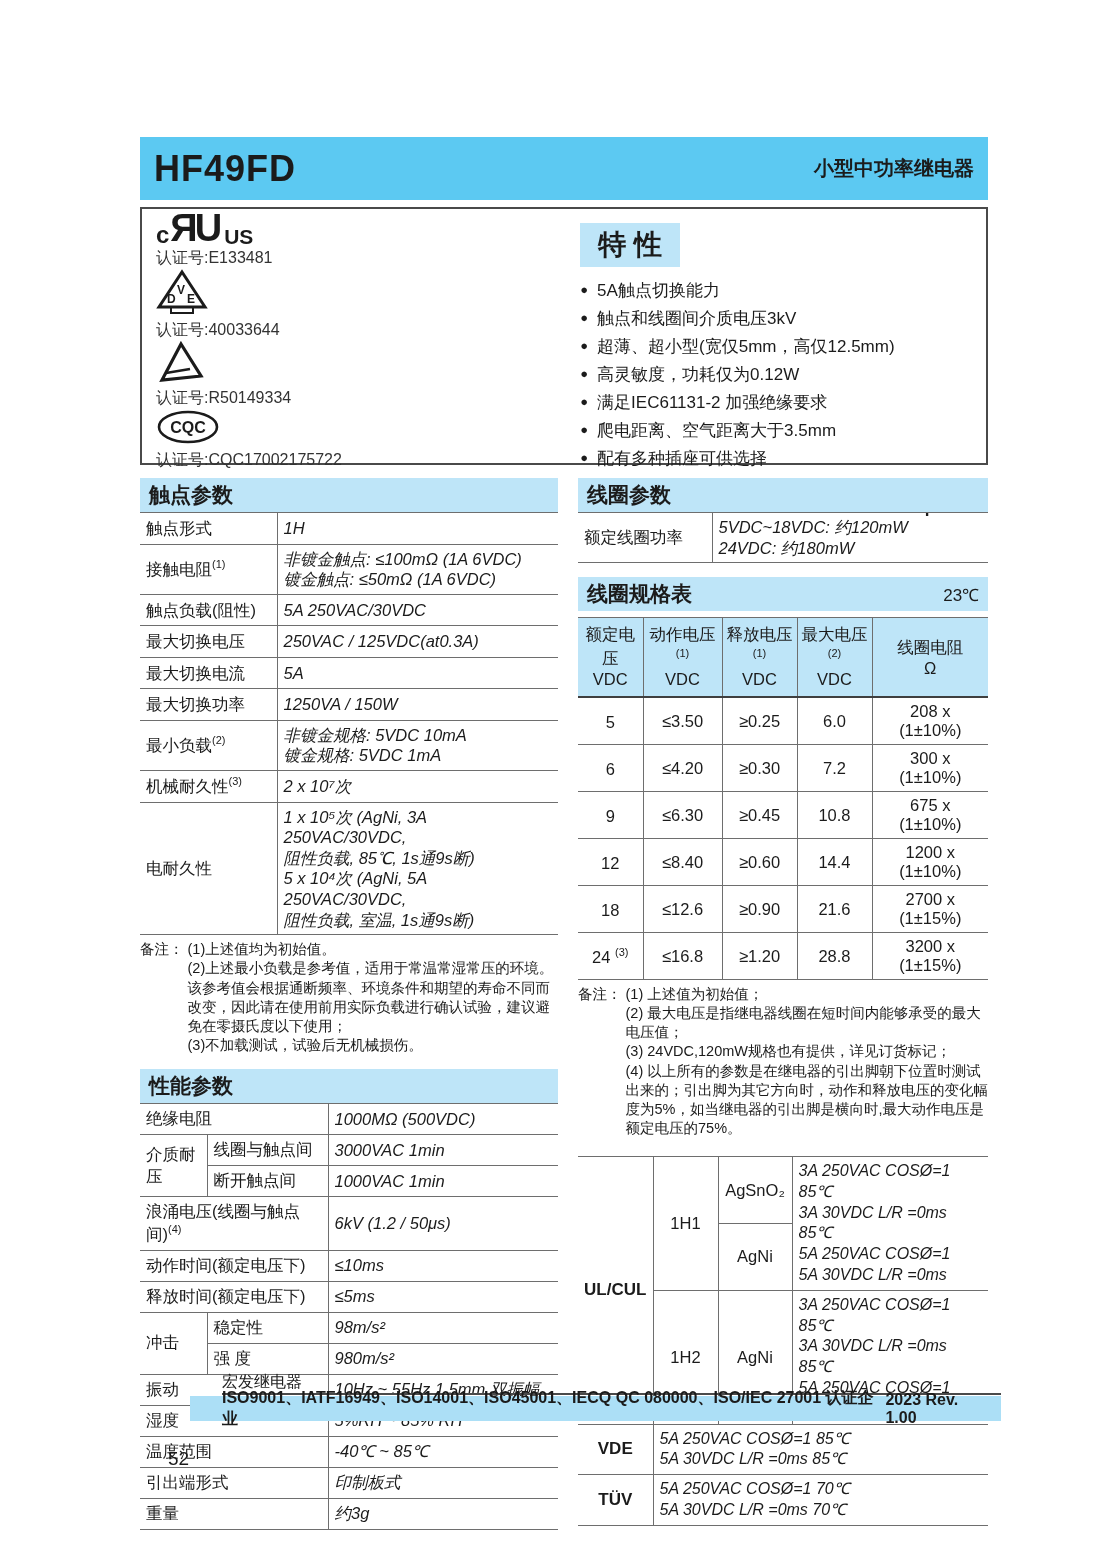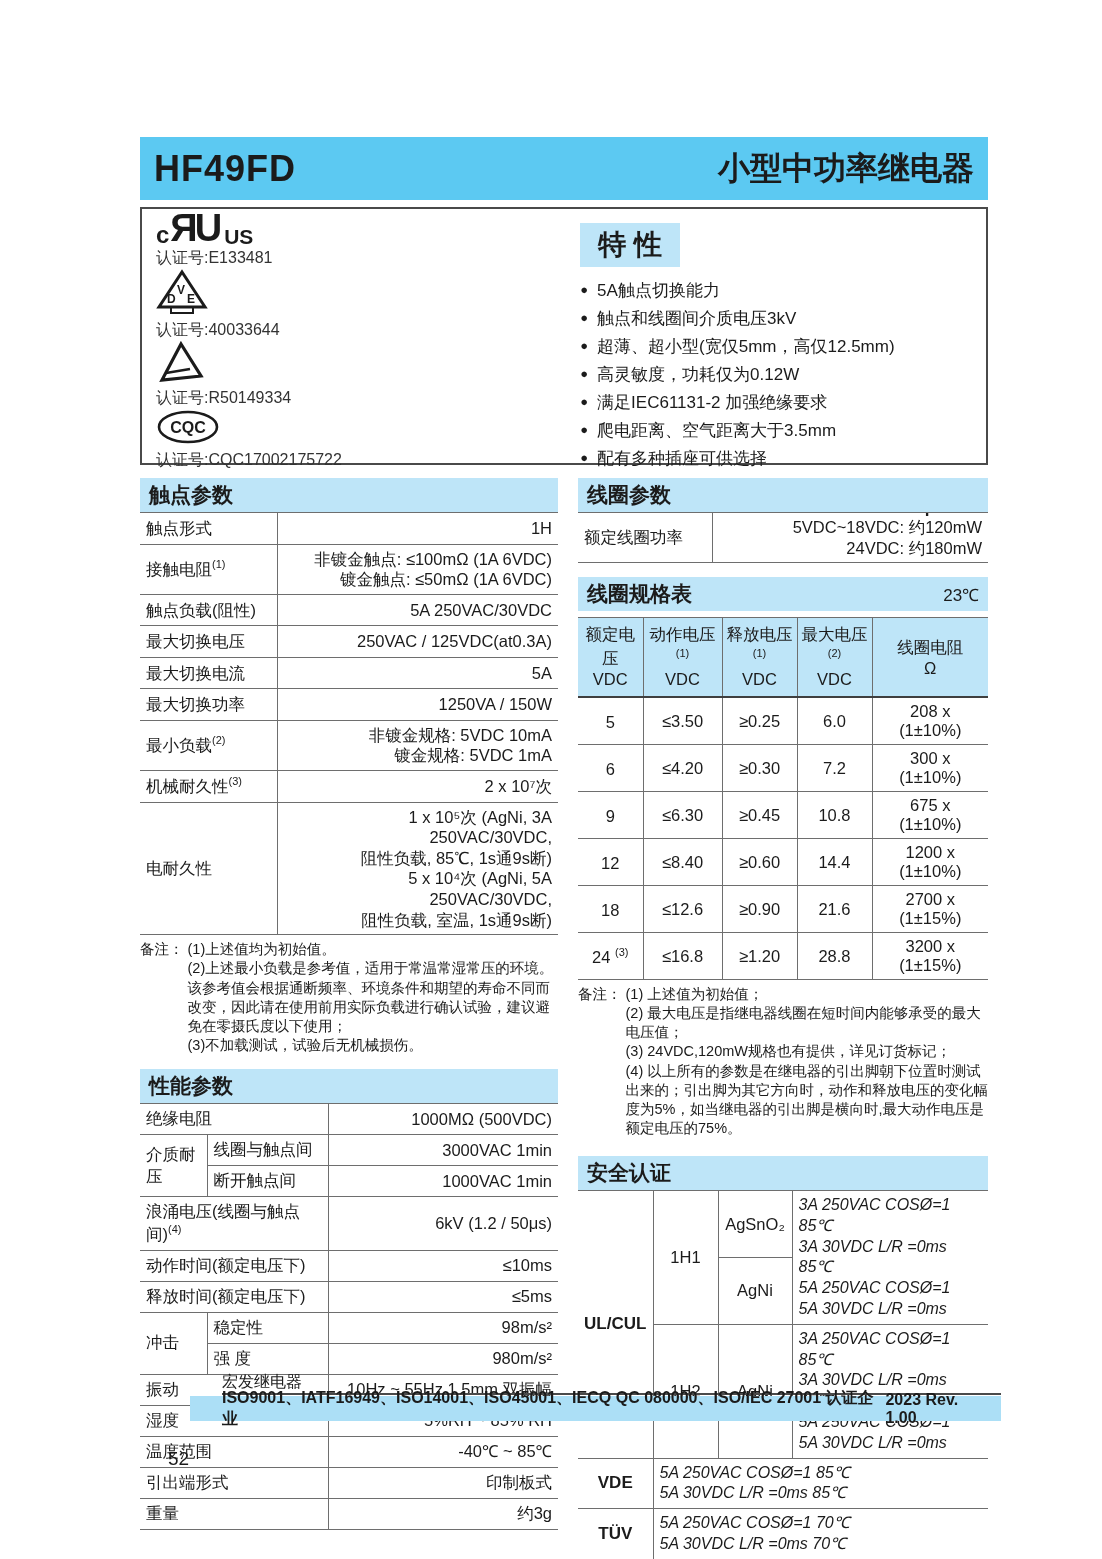--- a/index.html
+++ b/index.html
@@ -3,21 +3,21 @@
 <meta charset="utf-8">
 <style>
   html,body{margin:0;padding:0;background:#ffffff;}
   body{width:1102px;height:1559px;position:relative;font-family:"Liberation Sans",sans-serif;color:#1b1b1b;}
   .page{position:absolute;inset:0;}
 
   
   .titlebar{position:absolute;left:140px;top:137px;width:848px;height:63px;background:#5CC9F2;
     display:flex;align-items:center;justify-content:space-between;padding:0 14px;box-sizing:border-box;}
   .model{font-size:36px;font-weight:bold;letter-spacing:1px;}
-  .subtitle{font-size:32px;font-weight:bold;}
+  .subtitle{font-size:20px;font-weight:bold;}
 
   
   .certbox{position:absolute;left:140px;top:207px;width:848px;height:258px;border:2px solid #4a4a4a;
     box-sizing:border-box;display:flex;}
   .certcol{width:46%;padding:8px 0 4px 14px;display:flex;flex-direction:column;justify-content:space-between;box-sizing:border-box;}
   .certitem{display:flex;flex-direction:column;}
   .certnum{font-size:16px;color:#333;margin-top:1px;}
   .cul{display:flex;align-items:flex-end;line-height:1;}
   .cul-c{font-size:24px;font-weight:bold;margin-right:1px;}
   .cul-mark{font-size:38px;font-weight:900;letter-spacing:-3px;margin-top:-8px;}
@@ -31,21 +31,21 @@
 
   
   .colL{position:absolute;left:140px;top:478px;width:418px;}
   .colR{position:absolute;left:578px;top:478px;width:410px;}
   .secbar{background:#BEE5F8;font-size:21px;font-weight:bold;padding:3px 9px;display:flex;justify-content:space-between;align-items:center;}
   .secbar .temp{font-weight:normal;font-size:17px;}
 
   table{border-collapse:collapse;width:100%;table-layout:fixed;}
   td{font-size:16.5px;padding:4px 6px;vertical-align:middle;box-sizing:border-box;}
   .lbl{text-align:left;}
-  .val{text-align:right;white-space:pre-line;line-height:1.25;}
+  .val{white-space:pre-line;line-height:1.25;font-style:italic;}
   sup{font-size:11px;}
 
   .ptable td{border-top:1px solid #6e6e6e;}
   .ptable tr:last-child td{border-bottom:1px solid #6e6e6e;}
   .vline-l{border-left:1px solid #6e6e6e;}
 
   .notes{display:flex;font-size:14.5px;line-height:1.32;margin:5px 0 14px 0;}
   .nlab{white-space:nowrap;margin-right:4px;}
   .nlines{flex:1;}
 
@@ -383,23 +383,20 @@
       <span class="nlab">备注：</span>
       <div class="nlines">
         <div>(1) 上述值为初始值；</div>
         <div>(2) 最大电压是指继电器线圈在短时间内能够承受的最大电压值；</div>
         <div>(3) 24VDC,120mW规格也有提供，详见订货标记；</div>
         <div>(4) 以上所有的参数是在继电器的引出脚朝下位置时测试出来的；引出脚为其它方向时，动作和释放电压的变化幅度为5%，如当继电器的引出脚是横向时,最大动作电压是额定电压的75%。</div>
       </div>
     </div>
 
     <div style="height:4px"></div>
-    <div class="secbar">
-      <span>安全认证</span>
-    </div>
     <table class="saftbl">
       <colgroup>
           <col style="width:75px">
           <col style="width:65px">
           <col style="width:74px">
           <col>
         </colgroup>
       <tbody>
           <tr>
         <td class="appr" rowspan="3">UL/CUL</td>

